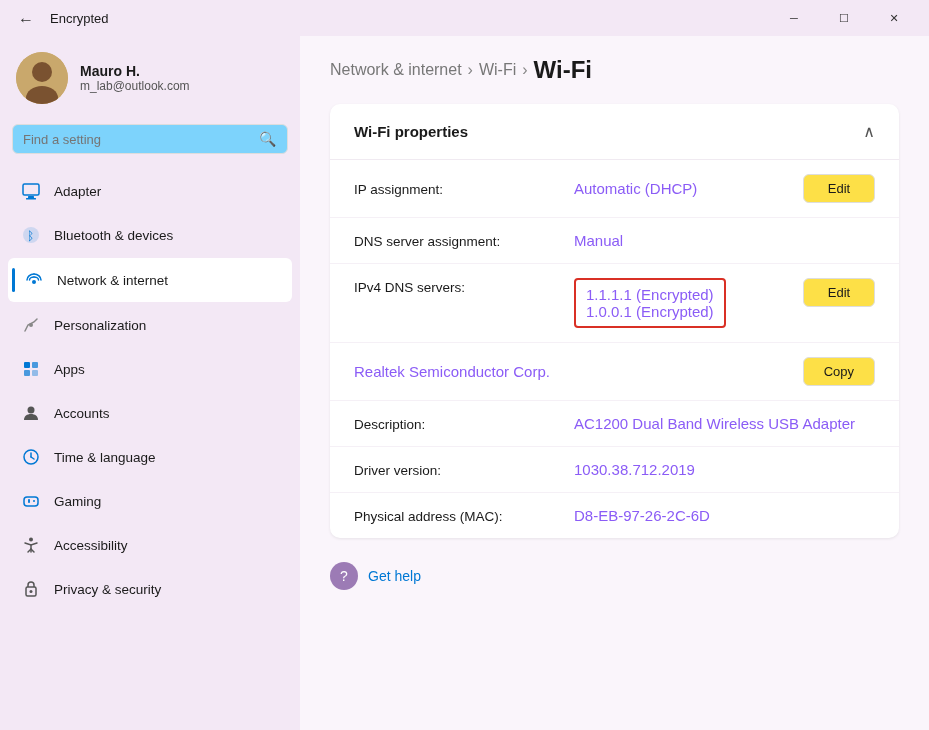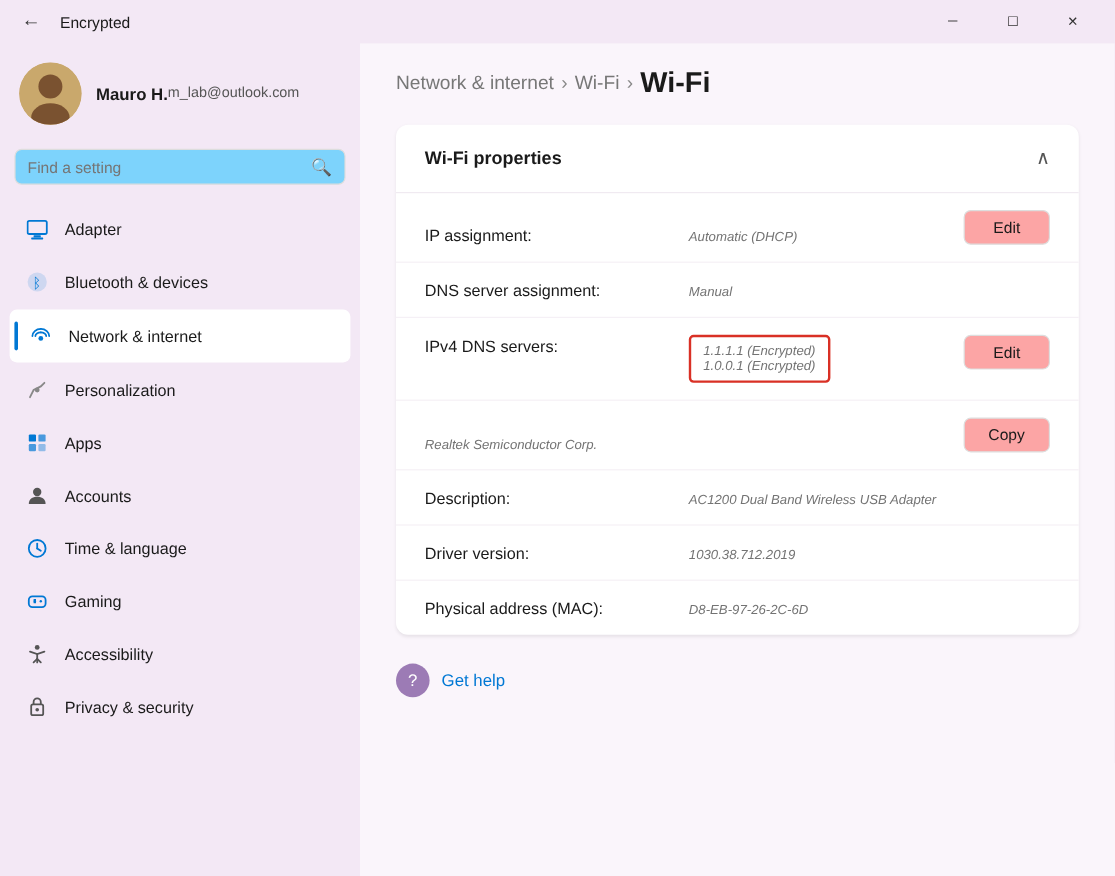--- a/index.html
+++ b/index.html
@@ -83,21 +83,21 @@
       display: flex;
       align-items: center;
       justify-content: center;
       overflow: hidden;
       position: relative;
     }
     .avatar-icon {
       width: 52px;
       height: 52px;
     }
-    .user-info { display: flex; flex-direction: row; }
+    .user-info { display: flex; flex-direction: column; }
     .user-name { font-size: 14px; font-weight: 600; color: #1a1a1a; }
     .user-email { font-size: 12px; color: #555; }
     .search-box {
       display: flex;
       align-items: center;
       background: #7dd3fc;
       border-radius: 6px;
       padding: 6px 10px;
       margin: 0 4px 16px 4px;
       gap: 4px;
@@ -176,43 +176,42 @@
     }
     .collapse-btn {
       background: none;
       border: none;
       cursor: pointer;
       font-size: 16px;
       color: #555;
     }
     .prop-row {
       display: flex;
-      align-items: flex-end;
+      align-items: center;
       padding: 14px 24px;
       border-bottom: 1px solid #f5f0f6;
       gap: 20px;
     }
     .prop-row:last-child { border-bottom: none; }
     .prop-label {
       min-width: 200px;
       font-size: 13.5px;
       color: #1a1a1a;
       padding-top: 2px;
     }
     .prop-value {
       flex: 1;
-      font-size: 11px;
-      color: #737373;
-      font-style: italic;
+      font-size: 15px;
+      color: #8b5cf6;
     }
     .prop-action {
       margin-left: auto;
     }
     .action-btn {
-      background: #fca5a5;
+      background: #fde047;
       border: 1px solid #ddd;
       border-radius: 6px;
       padding: 6px 20px;
       font-size: 13px;
       cursor: pointer;
       color: #1a1a1a;
       min-width: 72px;
     }
     .ipv4-highlight {
       border: 2px solid #d93025;

